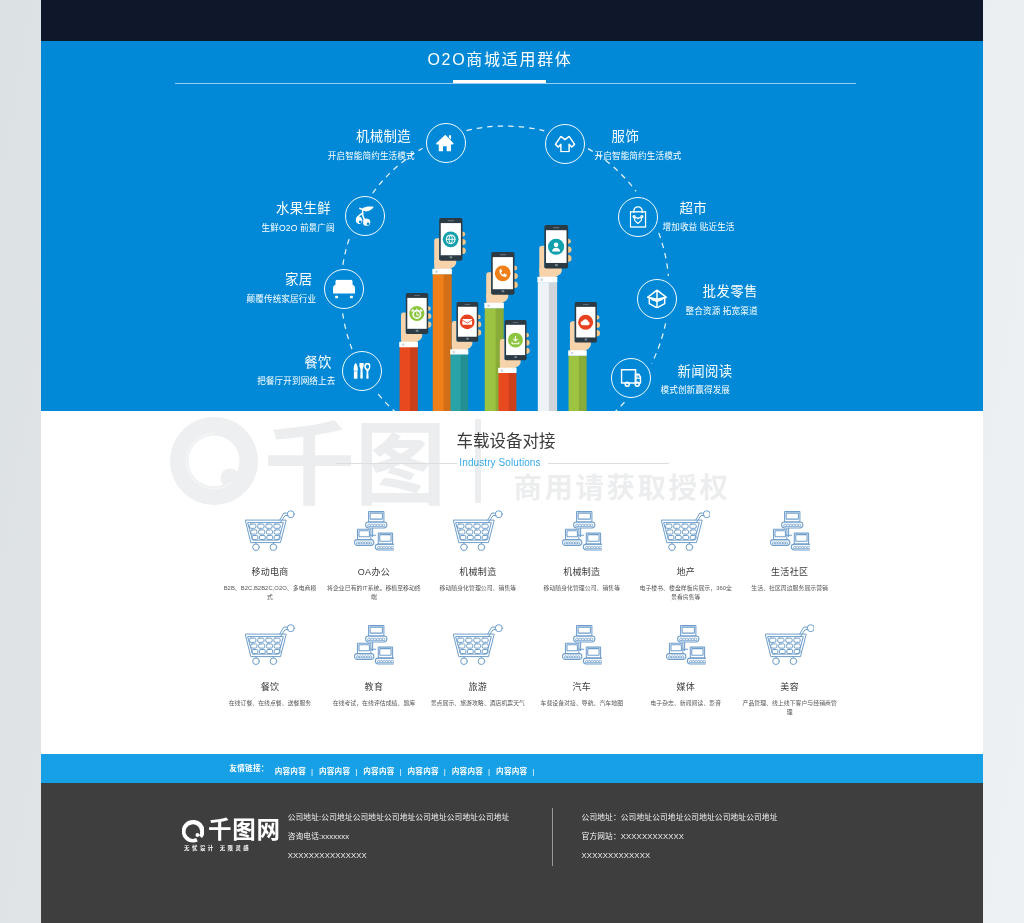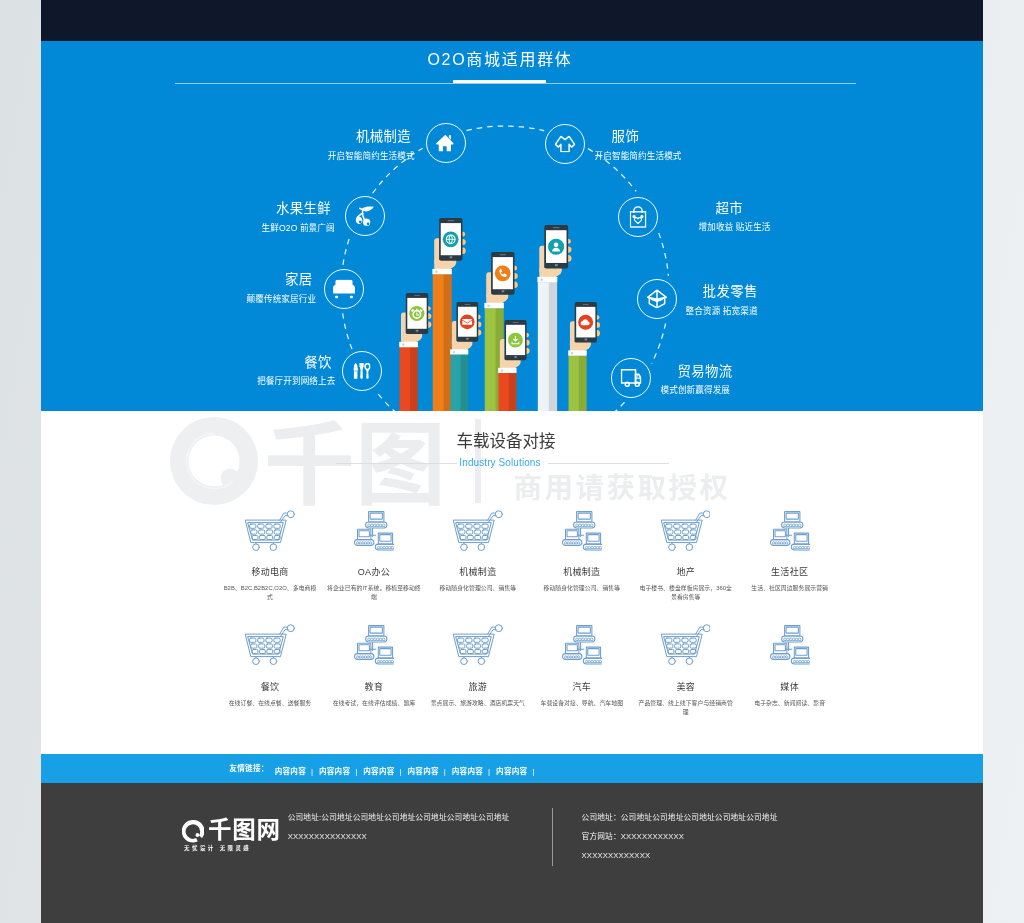--- a/index.html
+++ b/index.html
@@ -177,21 +177,21 @@
             <svg class="" width="16.6" height="21.4" viewBox="0 0 16.6 21.4" xmlns="http://www.w3.org/2000/svg">
               <g fill="none" stroke="#fff" stroke-width="1.35">
                 <rect x="0.7" y="5.5" width="15.2" height="15.2"></rect>
                 <path d="M4.1 6.6 V4.6 a4.2 4.2 0 0 1 8.4 0 V6.6"></path>
                 <circle cx="4.4" cy="10.3" r="1.0"></circle>
                 <circle cx="12.2" cy="10.3" r="1.0"></circle>
                 <path d="M8.3 17.2 C5.5 15.0 4.7 14.0 4.7 12.9 c0-1.0 .8-1.6 1.7-1.6 .8 0 1.5 .5 1.9 1.1 .4-.6 1.1-1.1 1.9-1.1 .9 0 1.7 .6 1.7 1.6 0 1.1 -.8 2.1 -3.6 4.3z" stroke-width="1.15"></path>
               </g>
             </svg>
           </div>
-          <div class="ntxt l" style="top: 160.9px; left: 621.5px; margin-left: 36px;">
+          <div class="ntxt l" style="top: 160.9px; left: 621.5px;">
             <div class="ntit">超市</div>
             <div class="nsub">增加收益 贴近生活</div>
           </div>
         </div>
         <div class="node">
           <div class="ncirc" style="left: 595.5px; top: 238px;">
             <svg class="" width="20.4" height="19.4" viewBox="0 0 20.4 19.4" xmlns="http://www.w3.org/2000/svg">
               <g fill="none" stroke="#fff" stroke-width="1.5" stroke-linejoin="round">
                 <path d="M10.2 0.8 0.8 8.0 10.2 11.4 19.6 8.0 Z"></path>
                 <path d="M2.5 9.3 V14.3 L10.2 18.6 17.9 14.3 V9.3"></path>
@@ -212,21 +212,21 @@
               <g fill="none" stroke="#fff" stroke-width="1.6" stroke-linejoin="round">
                 <path d="M0.8 0.8 H14.9 V14.1 H0.8 Z"></path>
                 <path d="M14.9 5.3 h3.3 l1.7 3.2 v5.6 h-5.0 Z"></path>
                 <circle cx="6.6" cy="15.3" r="2.0"></circle>
                 <circle cx="16.6" cy="15.3" r="2.0"></circle>
                 <path d="M15.8 6.8 h1.8 M15.0 9.2 h4.7" stroke-width="1.25"></path>
               </g>
             </svg>
           </div>
           <div class="ntxt l" style="top: 323.9px; left: 619.5px;">
-            <div class="ntit">贸易物流</div>
+            <div class="ntit">新闻阅读</div>
             <div class="nsub">模式创新赢得发展</div>
           </div>
         </div>
       </div>
     <div id="hero-phones">
         <div class="phone-unit" style="position: absolute; left: 355px; top: 251.6px;">
           <svg width="36" height="124" viewBox="0 0 36 124" style="display:block;overflow:visible">
             <rect x="3.6" y="54" width="18.2" height="72" fill="#e8491f"></rect>
             <rect x="14.0" y="54" width="7.8" height="72" fill="rgba(0,0,0,.12)"></rect>
             <g fill="#fac786">
@@ -798,20 +798,64 @@
                   <path d="M33.85 37.00 v-1.3 a1.13 1.13 0 0 1 2.25 0 v1.3 Z" stroke-width="0.75"></path>
                   <path d="M36.60 37.00 v-1.3 a1.13 1.13 0 0 1 2.25 0 v1.3 Z" stroke-width="0.75"></path>
                 </g>
               </svg>
             </div>
             <div class="cell-t">汽车</div>
             <div class="cell-d">车载设备对接、导航、汽车地图</div>
           </div>
           <div class="cell">
             <div class="cell-ic">
+              <svg width="43.5" height="40" viewBox="-3.6 -0.6 43.5 40" style="display:block;margin-right:2.4px">
+                <g fill="none" stroke="#6e9ecb" stroke-width="1.05">
+                  <path d="M18.0 16.3 V23.6 M14.5 23.6 H21.5 M18.0 23.6 V25.5"></path>
+                </g>
+                <g fill="none" stroke="#6e9ecb" stroke-width="1.05" stroke-linejoin="round">
+                  <rect x="14.00" y="0.00" width="15.30" height="10.40" rx="0.4"></rect>
+                  <rect x="15.50" y="1.50" width="12.30" height="6.00" rx="0.3"></rect>
+                  <rect x="11.00" y="10.40" width="21.30" height="5.9" rx="2.95"></rect>
+                  <path d="M13.15 14.90 v-1.3 a1.21 1.21 0 0 1 2.42 0 v1.3 Z" stroke-width="0.75"></path>
+                  <path d="M16.07 14.90 v-1.3 a1.21 1.21 0 0 1 2.42 0 v1.3 Z" stroke-width="0.75"></path>
+                  <path d="M18.98 14.90 v-1.3 a1.21 1.21 0 0 1 2.42 0 v1.3 Z" stroke-width="0.75"></path>
+                  <path d="M21.90 14.90 v-1.3 a1.21 1.21 0 0 1 2.42 0 v1.3 Z" stroke-width="0.75"></path>
+                  <path d="M24.82 14.90 v-1.3 a1.21 1.21 0 0 1 2.42 0 v1.3 Z" stroke-width="0.75"></path>
+                  <path d="M27.73 14.90 v-1.3 a1.21 1.21 0 0 1 2.42 0 v1.3 Z" stroke-width="0.75"></path>
+                </g>
+                <g fill="none" stroke="#6e9ecb" stroke-width="1.05" stroke-linejoin="round">
+                  <rect x="2.90" y="17.60" width="13.40" height="10.40" rx="0.4"></rect>
+                  <rect x="4.40" y="19.10" width="10.40" height="6.00" rx="0.3"></rect>
+                  <rect x="-0.10" y="28.00" width="19.40" height="5.9" rx="2.95"></rect>
+                  <path d="M2.05 32.50 v-1.3 a1.05 1.05 0 0 1 2.10 0 v1.3 Z" stroke-width="0.75"></path>
+                  <path d="M4.65 32.50 v-1.3 a1.05 1.05 0 0 1 2.10 0 v1.3 Z" stroke-width="0.75"></path>
+                  <path d="M7.25 32.50 v-1.3 a1.05 1.05 0 0 1 2.10 0 v1.3 Z" stroke-width="0.75"></path>
+                  <path d="M9.85 32.50 v-1.3 a1.05 1.05 0 0 1 2.10 0 v1.3 Z" stroke-width="0.75"></path>
+                  <path d="M12.45 32.50 v-1.3 a1.05 1.05 0 0 1 2.10 0 v1.3 Z" stroke-width="0.75"></path>
+                  <path d="M15.05 32.50 v-1.3 a1.05 1.05 0 0 1 2.10 0 v1.3 Z" stroke-width="0.75"></path>
+                </g>
+                <g fill="none" stroke="#6e9ecb" stroke-width="1.05" stroke-linejoin="round">
+                  <rect x="23.70" y="21.50" width="14.30" height="11.00" rx="0.4"></rect>
+                  <rect x="25.20" y="23.00" width="11.30" height="6.60" rx="0.3"></rect>
+                  <rect x="20.70" y="32.50" width="20.30" height="5.9" rx="2.95"></rect>
+                  <path d="M22.85 37.00 v-1.3 a1.13 1.13 0 0 1 2.25 0 v1.3 Z" stroke-width="0.75"></path>
+                  <path d="M25.60 37.00 v-1.3 a1.13 1.13 0 0 1 2.25 0 v1.3 Z" stroke-width="0.75"></path>
+                  <path d="M28.35 37.00 v-1.3 a1.13 1.13 0 0 1 2.25 0 v1.3 Z" stroke-width="0.75"></path>
+                  <path d="M31.10 37.00 v-1.3 a1.13 1.13 0 0 1 2.25 0 v1.3 Z" stroke-width="0.75"></path>
+                  <path d="M33.85 37.00 v-1.3 a1.13 1.13 0 0 1 2.25 0 v1.3 Z" stroke-width="0.75"></path>
+                  <path d="M36.60 37.00 v-1.3 a1.13 1.13 0 0 1 2.25 0 v1.3 Z" stroke-width="0.75"></path>
+                </g>
+              </svg>
+            </div>
+            <div class="cell-t">媒体</div>
+            <div class="cell-d">电子杂志、新闻阅读、影音</div>
+          </div>
+          <div class="cell">
+            <div class="cell-ic">
               <svg width="49.5" height="41" viewBox="0 0 49.5 41" style="display:block">
                 <g fill="none" stroke="#6e9ecb" stroke-width="1" stroke-linejoin="round" stroke-linecap="round">
                   <path d="M0.6 10.1 H41.2 L35.5 32.6 H6.2 Z"></path>
                   <path d="M3.0 12.6 H38.3 L33.6 30.1 H8.0 Z"></path>
                   <path d="M34.7 10.1 38.8 3.1 H42.2"></path>
                   <path d="M35.3 12.6 40.2 5.5 H43.0"></path>
                   <circle cx="45.8" cy="4.2" r="3.5"></circle>
                   <circle cx="11.0" cy="37.2" r="3.3"></circle>
                   <circle cx="28.4" cy="37.2" r="3.3"></circle>
                   <path d="M11.0 33.9 V32.6 M28.4 33.9 V32.6"></path>
@@ -826,64 +870,20 @@
                   <rect x="7.00" y="25.5" width="5.9" height="4" rx="1.3"></rect>
                   <rect x="14.40" y="25.5" width="5.9" height="4" rx="1.3"></rect>
                   <rect x="21.80" y="25.5" width="5.9" height="4" rx="1.3"></rect>
                   <rect x="29.20" y="25.5" width="5.9" height="4" rx="1.3"></rect>
                 </g>
               </svg>
             </div>
             <div class="cell-t">美容</div>
             <div class="cell-d">产品管理、线上线下客户与经销商管理</div>
           </div>
-          <div class="cell">
-            <div class="cell-ic">
-              <svg width="43.5" height="40" viewBox="-3.6 -0.6 43.5 40" style="display:block;margin-right:2.4px">
-                <g fill="none" stroke="#6e9ecb" stroke-width="1.05">
-                  <path d="M18.0 16.3 V23.6 M14.5 23.6 H21.5 M18.0 23.6 V25.5"></path>
-                </g>
-                <g fill="none" stroke="#6e9ecb" stroke-width="1.05" stroke-linejoin="round">
-                  <rect x="14.00" y="0.00" width="15.30" height="10.40" rx="0.4"></rect>
-                  <rect x="15.50" y="1.50" width="12.30" height="6.00" rx="0.3"></rect>
-                  <rect x="11.00" y="10.40" width="21.30" height="5.9" rx="2.95"></rect>
-                  <path d="M13.15 14.90 v-1.3 a1.21 1.21 0 0 1 2.42 0 v1.3 Z" stroke-width="0.75"></path>
-                  <path d="M16.07 14.90 v-1.3 a1.21 1.21 0 0 1 2.42 0 v1.3 Z" stroke-width="0.75"></path>
-                  <path d="M18.98 14.90 v-1.3 a1.21 1.21 0 0 1 2.42 0 v1.3 Z" stroke-width="0.75"></path>
-                  <path d="M21.90 14.90 v-1.3 a1.21 1.21 0 0 1 2.42 0 v1.3 Z" stroke-width="0.75"></path>
-                  <path d="M24.82 14.90 v-1.3 a1.21 1.21 0 0 1 2.42 0 v1.3 Z" stroke-width="0.75"></path>
-                  <path d="M27.73 14.90 v-1.3 a1.21 1.21 0 0 1 2.42 0 v1.3 Z" stroke-width="0.75"></path>
-                </g>
-                <g fill="none" stroke="#6e9ecb" stroke-width="1.05" stroke-linejoin="round">
-                  <rect x="2.90" y="17.60" width="13.40" height="10.40" rx="0.4"></rect>
-                  <rect x="4.40" y="19.10" width="10.40" height="6.00" rx="0.3"></rect>
-                  <rect x="-0.10" y="28.00" width="19.40" height="5.9" rx="2.95"></rect>
-                  <path d="M2.05 32.50 v-1.3 a1.05 1.05 0 0 1 2.10 0 v1.3 Z" stroke-width="0.75"></path>
-                  <path d="M4.65 32.50 v-1.3 a1.05 1.05 0 0 1 2.10 0 v1.3 Z" stroke-width="0.75"></path>
-                  <path d="M7.25 32.50 v-1.3 a1.05 1.05 0 0 1 2.10 0 v1.3 Z" stroke-width="0.75"></path>
-                  <path d="M9.85 32.50 v-1.3 a1.05 1.05 0 0 1 2.10 0 v1.3 Z" stroke-width="0.75"></path>
-                  <path d="M12.45 32.50 v-1.3 a1.05 1.05 0 0 1 2.10 0 v1.3 Z" stroke-width="0.75"></path>
-                  <path d="M15.05 32.50 v-1.3 a1.05 1.05 0 0 1 2.10 0 v1.3 Z" stroke-width="0.75"></path>
-                </g>
-                <g fill="none" stroke="#6e9ecb" stroke-width="1.05" stroke-linejoin="round">
-                  <rect x="23.70" y="21.50" width="14.30" height="11.00" rx="0.4"></rect>
-                  <rect x="25.20" y="23.00" width="11.30" height="6.60" rx="0.3"></rect>
-                  <rect x="20.70" y="32.50" width="20.30" height="5.9" rx="2.95"></rect>
-                  <path d="M22.85 37.00 v-1.3 a1.13 1.13 0 0 1 2.25 0 v1.3 Z" stroke-width="0.75"></path>
-                  <path d="M25.60 37.00 v-1.3 a1.13 1.13 0 0 1 2.25 0 v1.3 Z" stroke-width="0.75"></path>
-                  <path d="M28.35 37.00 v-1.3 a1.13 1.13 0 0 1 2.25 0 v1.3 Z" stroke-width="0.75"></path>
-                  <path d="M31.10 37.00 v-1.3 a1.13 1.13 0 0 1 2.25 0 v1.3 Z" stroke-width="0.75"></path>
-                  <path d="M33.85 37.00 v-1.3 a1.13 1.13 0 0 1 2.25 0 v1.3 Z" stroke-width="0.75"></path>
-                  <path d="M36.60 37.00 v-1.3 a1.13 1.13 0 0 1 2.25 0 v1.3 Z" stroke-width="0.75"></path>
-                </g>
-              </svg>
-            </div>
-            <div class="cell-t">媒体</div>
-            <div class="cell-d">电子杂志、新闻阅读、影音</div>
-          </div>
         </div>
       </div>
   </div>
 
   <div class="links">
     <span class="links-lbl">友情链接：</span>
     <span id="links-items"><span class="links-item">内容内容</span><span class="links-sep">|</span><span class="links-item">内容内容</span><span class="links-sep">|</span><span class="links-item">内容内容</span><span class="links-sep">|</span><span class="links-item">内容内容</span><span class="links-sep">|</span><span class="links-item">内容内容</span><span class="links-sep">|</span><span class="links-item">内容内容</span><span class="links-sep">|</span></span>
   </div>
 
   <div class="foot">
@@ -891,20 +891,21 @@
       <svg class="flogo-mark" width="22" height="23" viewBox="0 0 22 23">
         <path fill="#fff" d="M11 0a11 11 0 1 0 0 22.5 11 11 0 0 0 4.7-1.1l-1.5-3.3a7.3 7.3 0 1 1 4-6.5 7.2 7.2 0 0 1-1.2 4l3.0 2.3A11 11 0 0 0 11 0z"></path>
         <circle cx="15.4" cy="15.0" r="1.9" fill="#fff"></circle>
       </svg>
       <div class="flogo-txt">千图网</div>
       <div class="flogo-slog">无忧设计  无限灵感</div>
     </div>
     <div class="fdiv"></div>
     <div class="fcol a" id="fcol-a">
         <div>公司地址:公司地址公司地址公司地址公司地址公司地址公司地址</div>
+        <div>咨询电话:xxxxxxx</div>
         <div>XXXXXXXXXXXXXXX</div>
       </div>
     <div class="fcol b" id="fcol-b">
         <div>公司地址：公司地址公司地址公司地址公司地址公司地址</div>
         <div>官方网站：XXXXXXXXXXXX</div>
         <div>XXXXXXXXXXXXX</div>
       </div>
   </div>
 
 </div>

